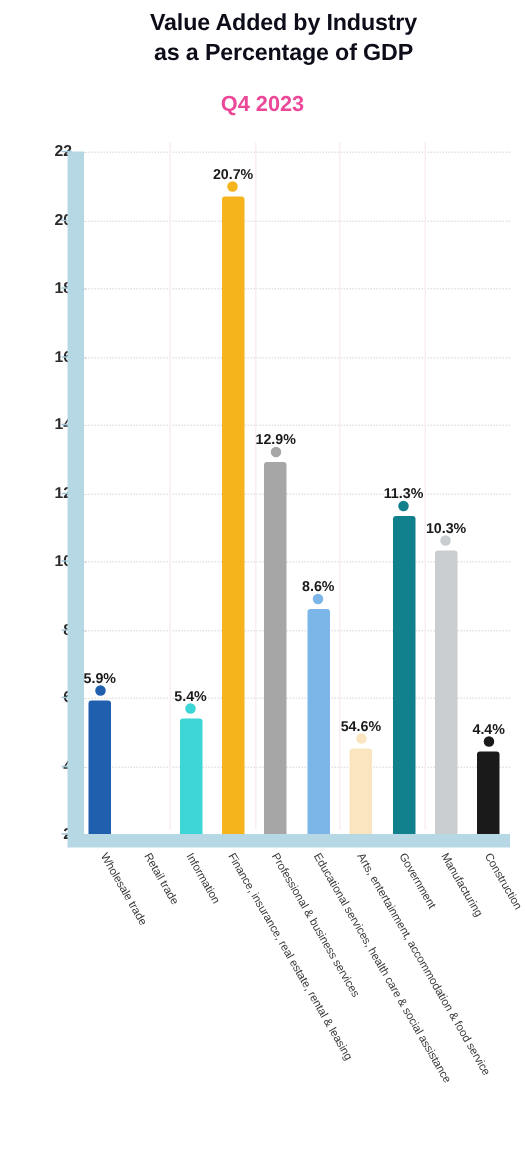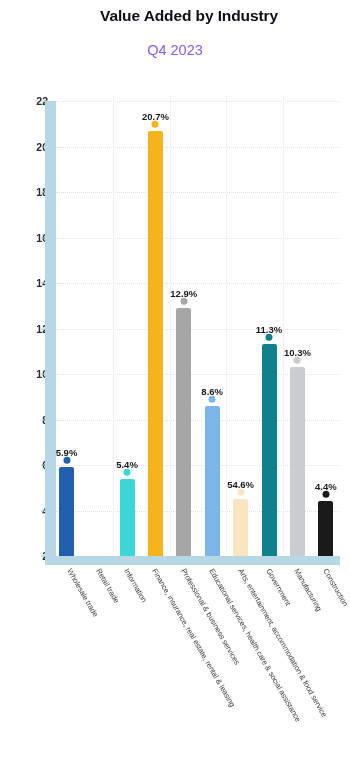--- a/index.html
+++ b/index.html
@@ -35,22 +35,22 @@
   .title-line {
     font-size: 15.5px;
     font-weight: bold;
     color: #0d0d1a;
     line-height: 20px;
     letter-spacing: -0.1px;
     padding-left: 28px;
   }
   .subtitle-line {
     font-size: 14.5px;
-    font-weight: normal;
-    color: #8b5cf6;
+    font-weight: bold;
+    color: #ec4899;
     line-height: 20px;
     margin-top: 14px;
   }
 
   
   .plot-wrap {
     position: absolute;
     left: 0;
     top: 95px;
     width: 350px;
@@ -166,20 +166,21 @@
     letter-spacing: -0.05px;
   }
 </style>
 </head>
 <body>
 
 <div id="chart-root">
 
   <div class="title-block">
     <div class="title-line">Value Added by Industry</div>
+    <div class="title-line">as a Percentage of GDP</div>
     <div class="subtitle-line">Q4 2023</div>
   </div>
 
   <div class="plot-wrap">
     <div id="gridlines">
         <div class="gridline" style="top: 6px;"></div>
         <div class="gridline" style="top: 51.5px;"></div>
         <div class="gridline" style="top: 97px;"></div>
         <div class="gridline" style="top: 142.5px;"></div>
         <div class="gridline" style="top: 188px;"></div>

